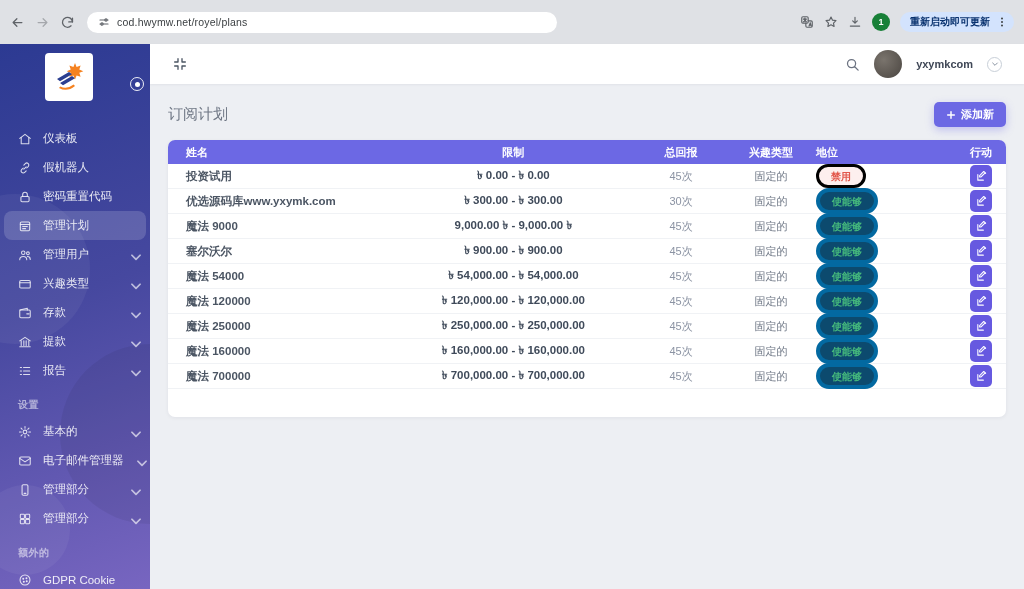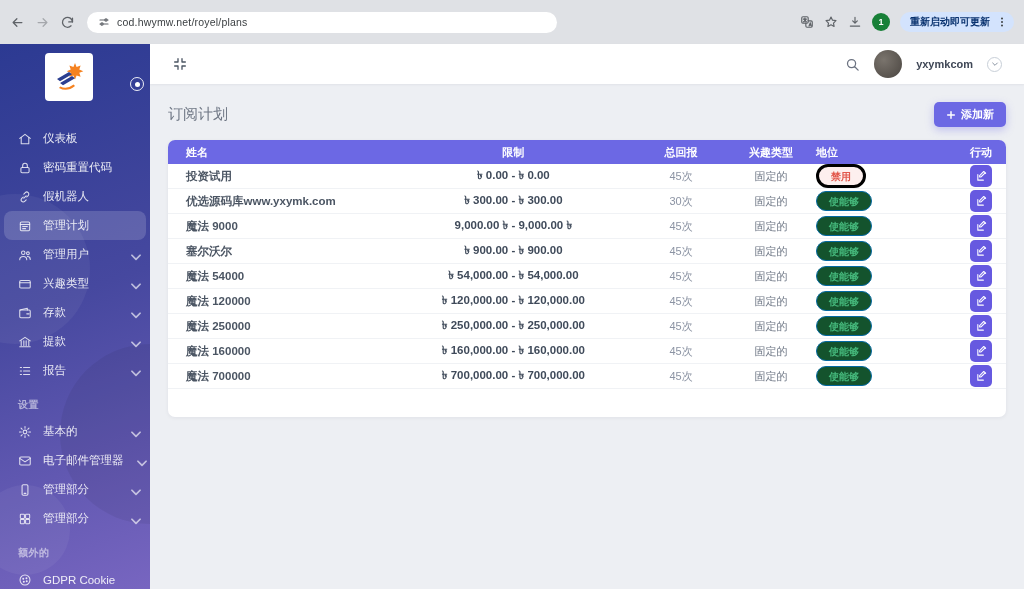--- a/index.html
+++ b/index.html
@@ -62,21 +62,21 @@
   .thead { display:flex; align-items:center; height:24px; background:#6c68e4; border-radius:7px 7px 0 0; color:#fff; font-size:11px; font-weight:700; padding:10px 10px; }
   .trow { display:flex; align-items:center; height:25px; border-bottom:1px solid #f0f2f5; padding:0 10px; font-size:11.5px; }
   .c-name   { flex:0 0 26%; padding-left:8px; color:#4b5563; font-weight:700; }
   .c-limit  { flex:0 0 30%; text-align:center; color:#3f4a5a; font-weight:700; }
   .c-total  { flex:0 0 11%; text-align:center; color:#8b93a3; font-size:11px; }
   .c-type   { flex:0 0 11%; text-align:center; color:#6b7483; font-size:11px; }
   .c-status { flex:0 0 13%; text-align:left; }
   .c-action { flex:1; text-align:right; padding-right:4px; }
   .thead > div { color:#fff; font-weight:700; font-size:11px; }
   .badge { display:inline-block; padding:2.5px 12px; border-radius:999px; font-size:10px; font-weight:600; line-height:1.3; }
-  .badge.enabled  { color:#45b97c; background:#14532d; border:1px solid #0369a1; }
+  .badge.enabled  { color:#45b97c; background:#0c4a6e; border:4px solid #0369a1; }
   .badge.disabled { color:#e2574c; background:#fdefee; border:3px solid #000000; }
   .edit-btn { width:22px; height:22px; border:none; border-radius:5px; background:#6659e0; color:#fff; display:inline-flex; align-items:center; justify-content:center; cursor:pointer; }
   .edit-btn svg { width:11px; height:11px; }
 </style>
 </head>
 <body>
 
 <div class="browser-bar">
   <svg class="nav-ic" viewBox="0 0 24 24" fill="none" stroke="currentColor" stroke-width="2" stroke-linecap="round" stroke-linejoin="round">
       <path d="M19 12H5M11 18l-6-6 6-6"></path>
@@ -144,35 +144,35 @@
             <svg viewBox="0 0 24 24" fill="none" stroke="currentColor" stroke-width="1.8" stroke-linecap="round" stroke-linejoin="round" style="width: 14px; height: 14px;">
               <path d="M3 11L12 4l9 7"></path>
               <path d="M5.5 9.5V20h13V9.5"></path>
             </svg>
           </span>
           <span>仪表板</span>
         </div>
         <div class="nav-item">
           <span>
             <svg viewBox="0 0 24 24" fill="none" stroke="currentColor" stroke-width="1.8" stroke-linecap="round" stroke-linejoin="round" style="width: 14px; height: 14px;">
-              <rect x="5" y="11" width="14" height="9" rx="2"></rect>
-              <path d="M8 11V8a4 4 0 0 1 8 0v3"></path>
-            </svg>
-          </span>
-          <span>密码重置代码</span>
-        </div>
-        <div class="nav-item">
-          <span>
-            <svg viewBox="0 0 24 24" fill="none" stroke="currentColor" stroke-width="1.8" stroke-linecap="round" stroke-linejoin="round" style="width: 14px; height: 14px;">
               <path d="M10 14l4-4"></path>
               <path d="M9 12l-2.5 2.5a3.5 3.5 0 0 0 5 5L14 17"></path>
               <path d="M15 12l2.5-2.5a3.5 3.5 0 0 0-5-5L10 7"></path>
             </svg>
           </span>
           <span>假机器人</span>
+        </div>
+        <div class="nav-item">
+          <span>
+            <svg viewBox="0 0 24 24" fill="none" stroke="currentColor" stroke-width="1.8" stroke-linecap="round" stroke-linejoin="round" style="width: 14px; height: 14px;">
+              <rect x="5" y="11" width="14" height="9" rx="2"></rect>
+              <path d="M8 11V8a4 4 0 0 1 8 0v3"></path>
+            </svg>
+          </span>
+          <span>密码重置代码</span>
         </div>
         <div class="nav-item active">
           <span>
             <svg viewBox="0 0 24 24" fill="none" stroke="currentColor" stroke-width="1.8" stroke-linecap="round" stroke-linejoin="round" style="width: 14px; height: 14px;">
               <rect x="4" y="5" width="16" height="15" rx="2"></rect>
               <path d="M4 9.5h16M8 13h8M8 16.5h5"></path>
             </svg>
           </span>
           <span>管理计划</span>
         </div>

